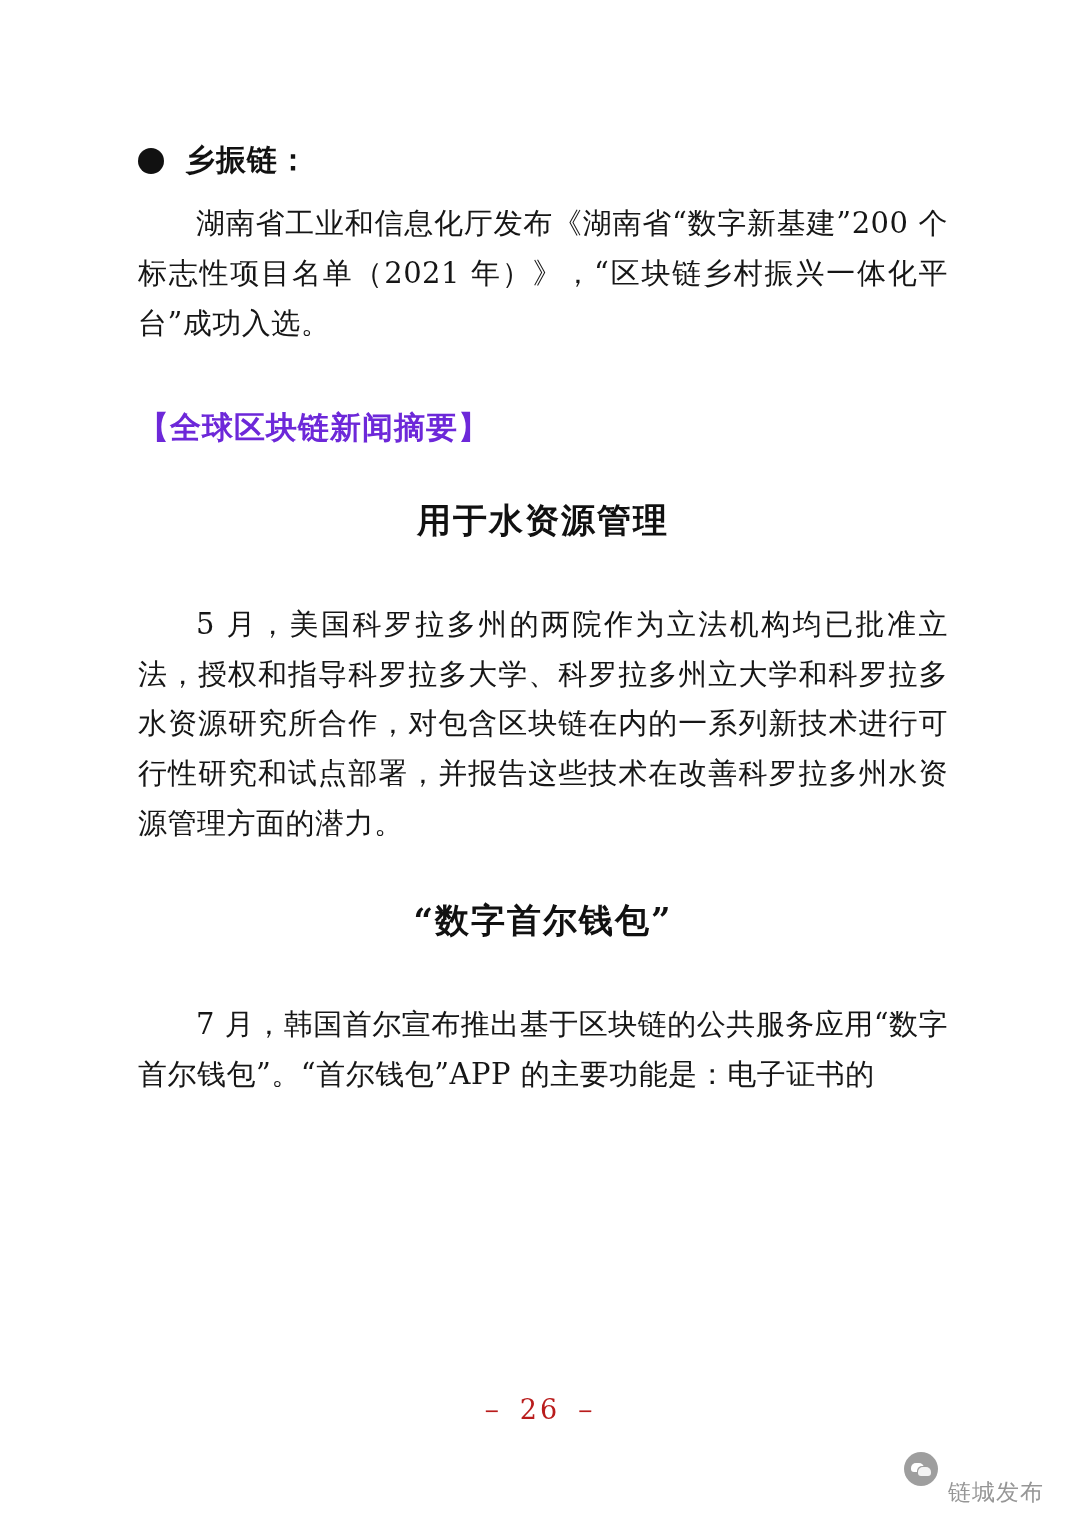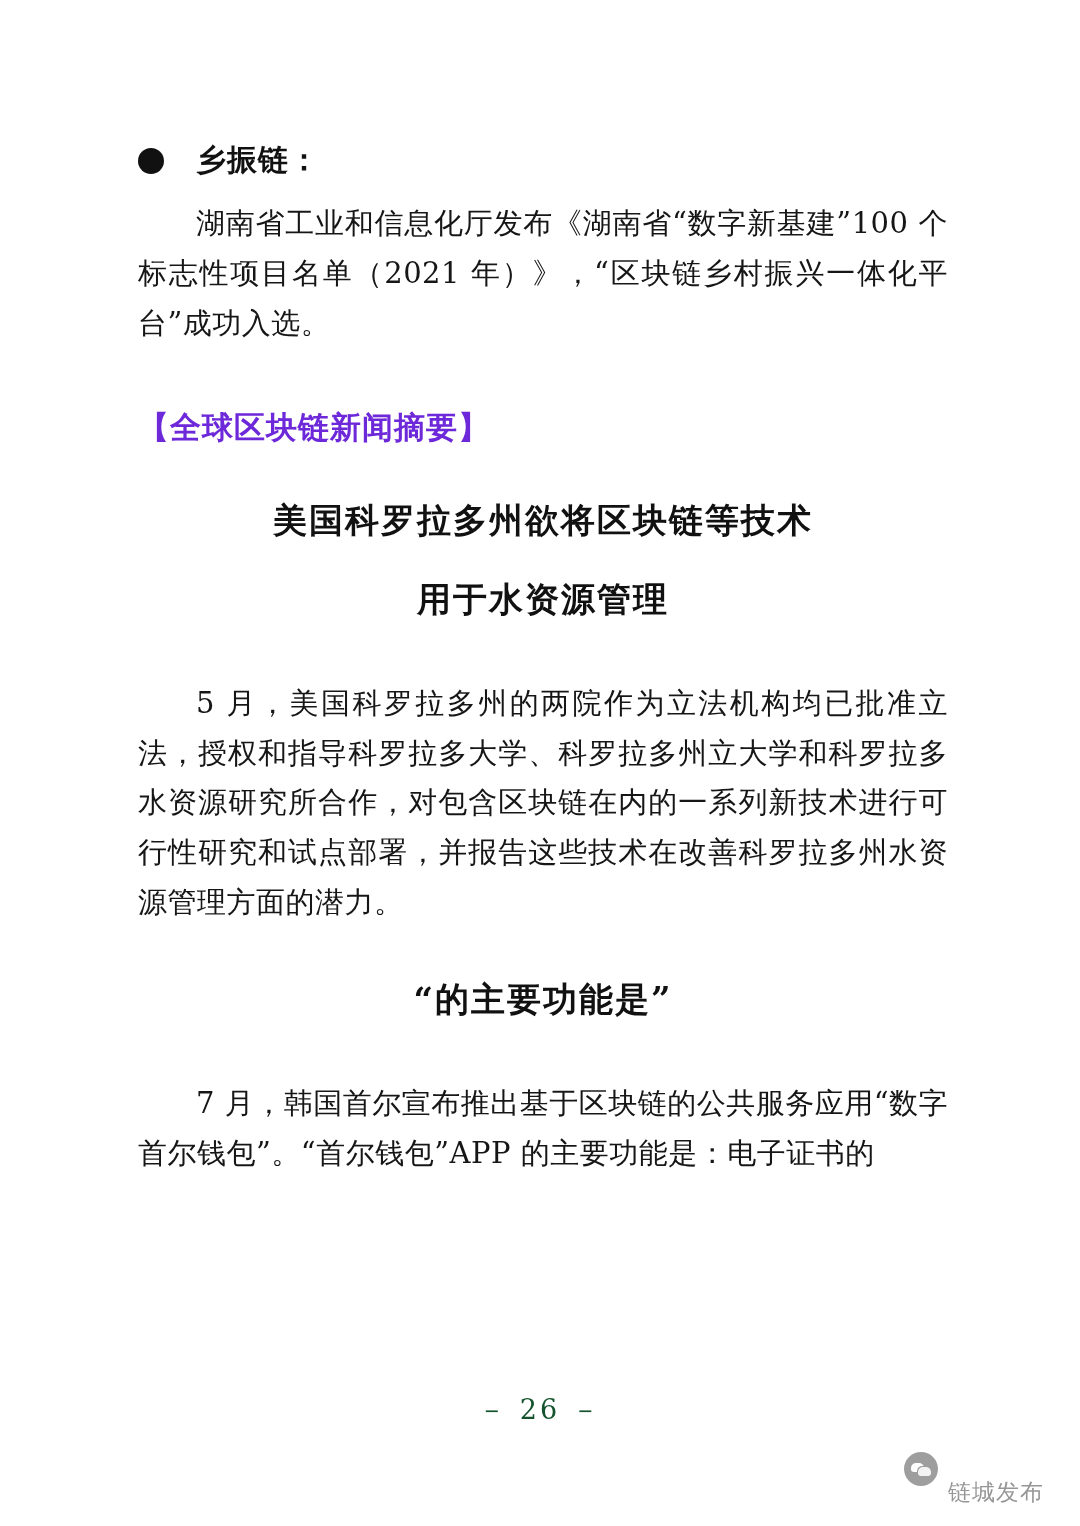--- a/index.html
+++ b/index.html
@@ -24,21 +24,21 @@
     position: absolute;
     left: 138px;
     top: 140px;
     width: 810px;
   }
 
   
   .bullet-heading {
     display: flex;
     align-items: center;
-    gap: 32px;
+    gap: 21px;
     margin-bottom: 18px;
   }
   .bullet-dot {
     width: 26px;
     height: 26px;
     border-radius: 50%;
     background: #111;
     flex: 0 0 auto;
   }
   .bullet-label {
@@ -86,21 +86,21 @@
 
   .page-number {
     position: absolute;
     left: 0;
     right: 0;
     top: 1392px;
     text-align: center;
     font-family: "DejaVu Serif", "Liberation Serif", serif;
     font-size: 27px;
     letter-spacing: 3px;
-    color: #14532d;
+    color: #b91c1c;
   }
 
   
   .watermark {
     position: absolute;
     right: 36px;
     bottom: 18px;
     display: flex;
     align-items: center;
     gap: 10px;
@@ -148,35 +148,34 @@
 
 <div class="page">
 
   <div class="content">
 
     <div class="bullet-heading">
       <span class="bullet-dot"></span>
       <span class="bullet-label">乡振链：</span>
     </div>
 
-    <p class="body-text">湖南省工业和信息化厅发布《湖南省“数字新基建”100 个标志性项目名单（2021 年）》，“区块链乡村振兴一体化平台”成功入选。</p>
+    <p class="body-text">湖南省工业和信息化厅发布《湖南省“数字新基建”200 个标志性项目名单（2021 年）》，“区块链乡村振兴一体化平台”成功入选。</p>
 
     <div class="section-title">【全球区块链新闻摘要】</div>
 
     <div class="article-title">
-      <span class="line1">美国科罗拉多州欲将区块链等技术</span>
       <span class="line2">用于水资源管理</span>
     </div>
 
     <div class="spacer-md"></div>
 
     <p class="body-text">5 月，美国科罗拉多州的两院作为立法机构均已批准立法，授权和指导科罗拉多大学、科罗拉多州立大学和科罗拉多水资源研究所合作，对包含区块链在内的一系列新技术进行可行性研究和试点部署，并报告这些技术在改善科罗拉多州水资源管理方面的潜力。</p>
 
     <div class="article-title">
-      <span class="line2">“的主要功能是”</span>
+      <span class="line2">“数字首尔钱包”</span>
     </div>
 
     <div class="spacer-md"></div>
 
     <p class="body-text">7 月，韩国首尔宣布推出基于区块链的公共服务应用“数字首尔钱包”。“首尔钱包”APP 的主要功能是：电子证书的</p>
 
   </div>
 
   <div class="page-number">－ 26 －</div>
 

